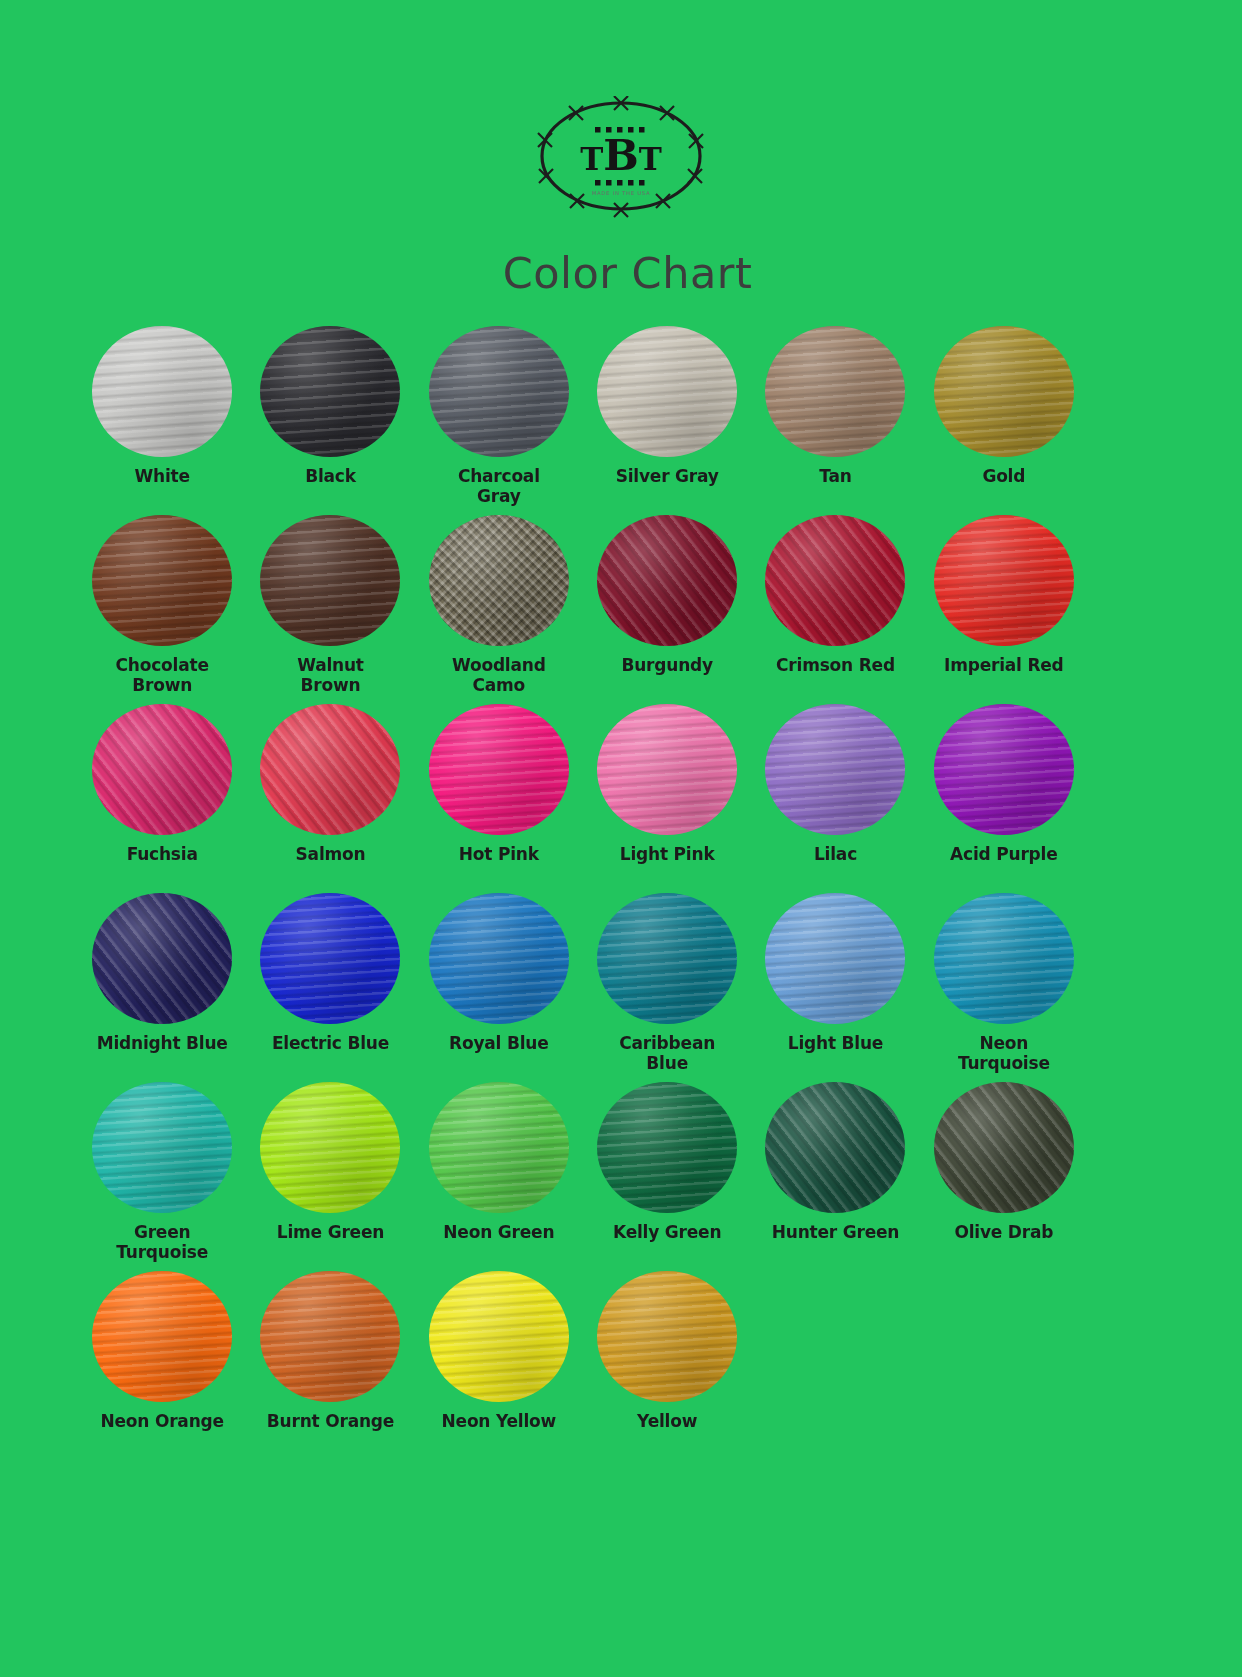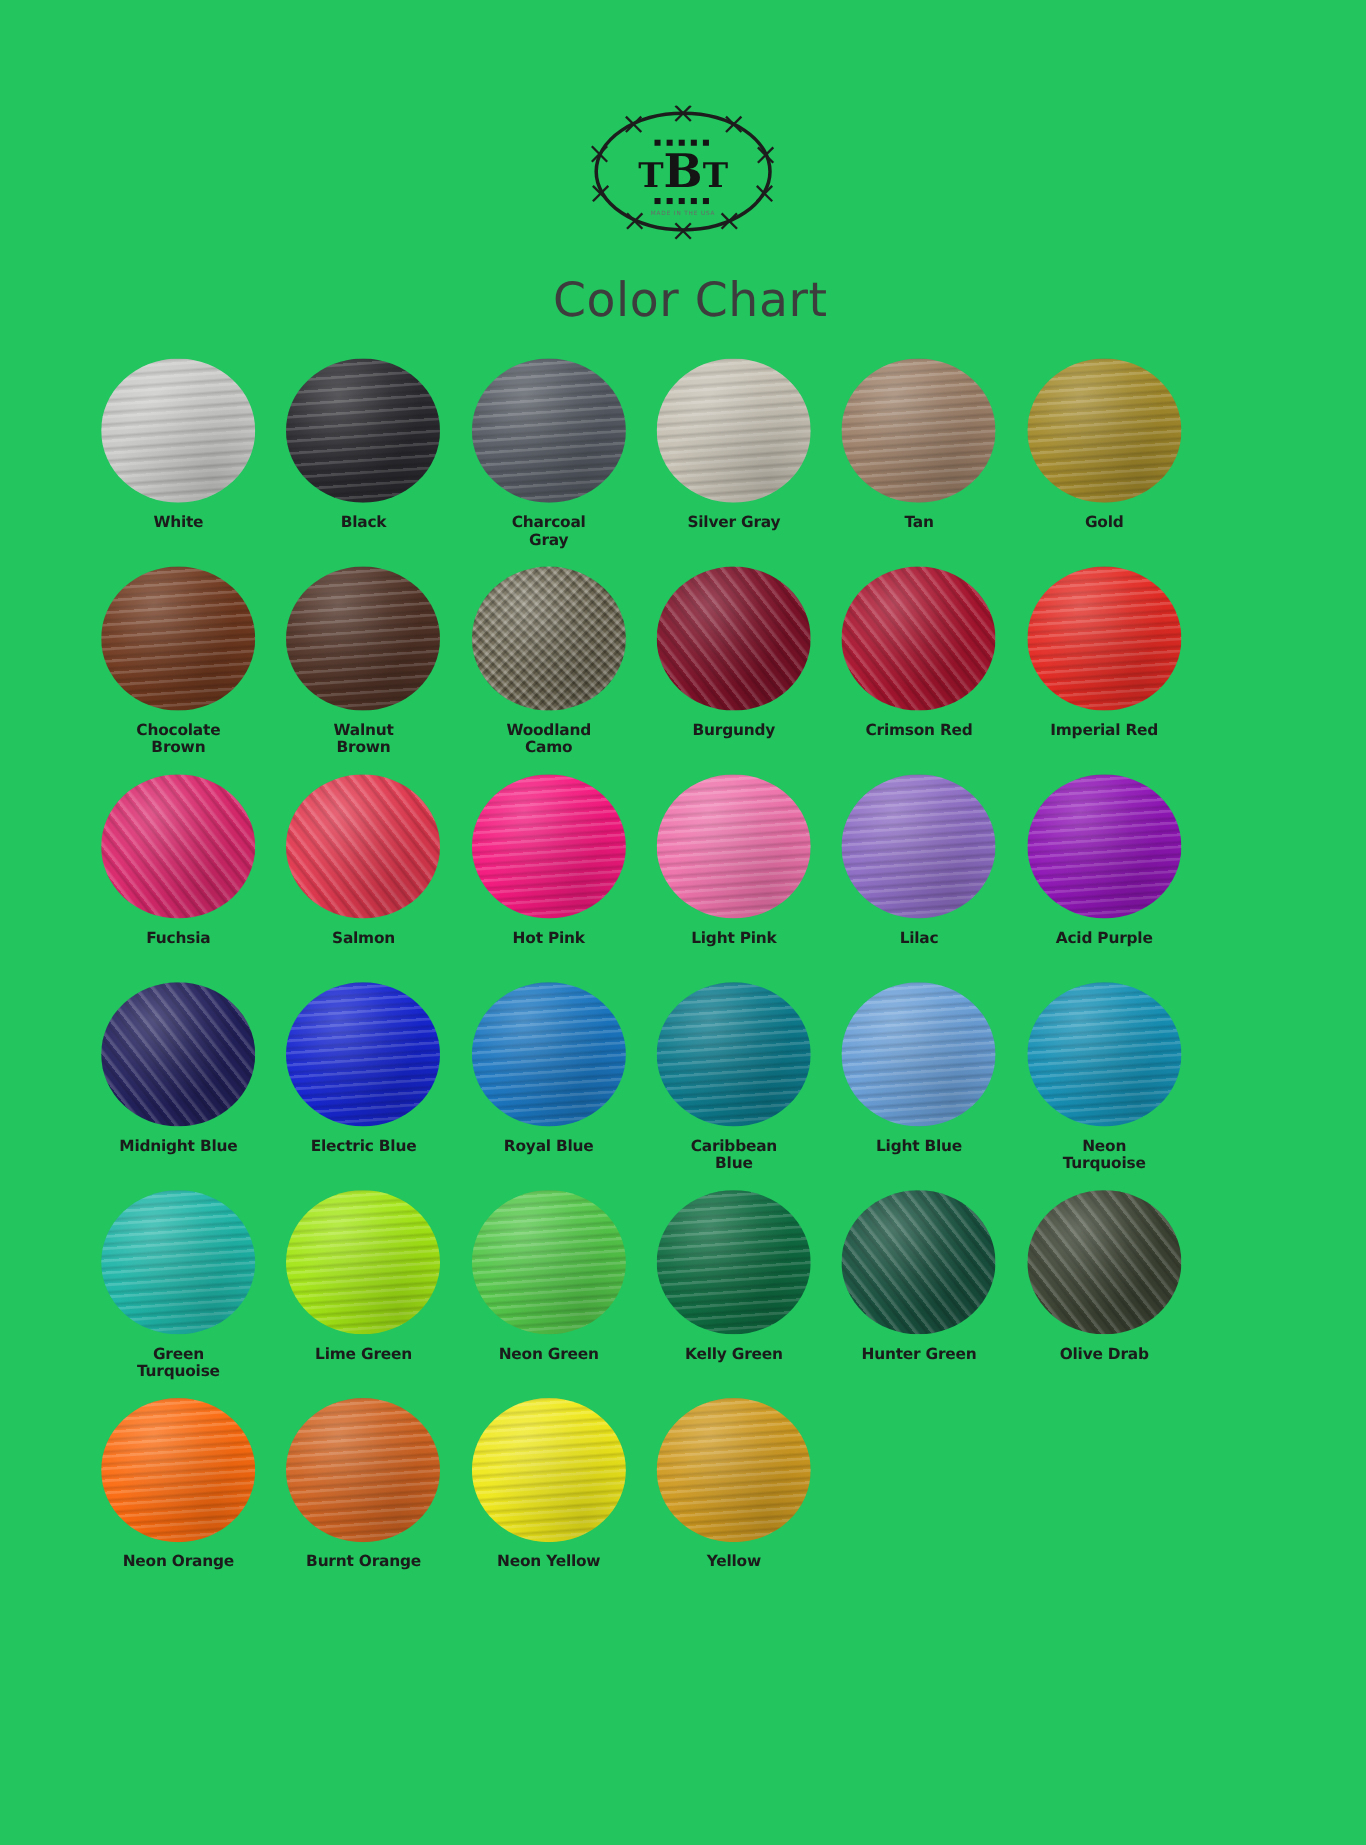--- a/index.html
+++ b/index.html
@@ -132,21 +132,21 @@
     background-image:
       repeating-linear-gradient(176deg,
         rgba(255,255,255,0.25) 0px, rgba(255,255,255,0.25) 2px,
         rgba(255,255,255,0.00) 4px,
         rgba(0,0,0,0.00) 7px,
         rgba(0,0,0,0.14) 9px, rgba(0,0,0,0.00) 12px);
   }
   .label {
     margin-top: 10px;
     text-align: center;
-    font-size: 14px;
+    font-size: 17px;
     font-weight: 700;
     line-height: 1.15;
     color: #1b1b1b;
     letter-spacing: -0.2px;
     max-width: 168px;
     white-space: pre-line;
     font-family: "DejaVu Sans", "Liberation Sans", sans-serif;
   }
 </style>
 </head>

